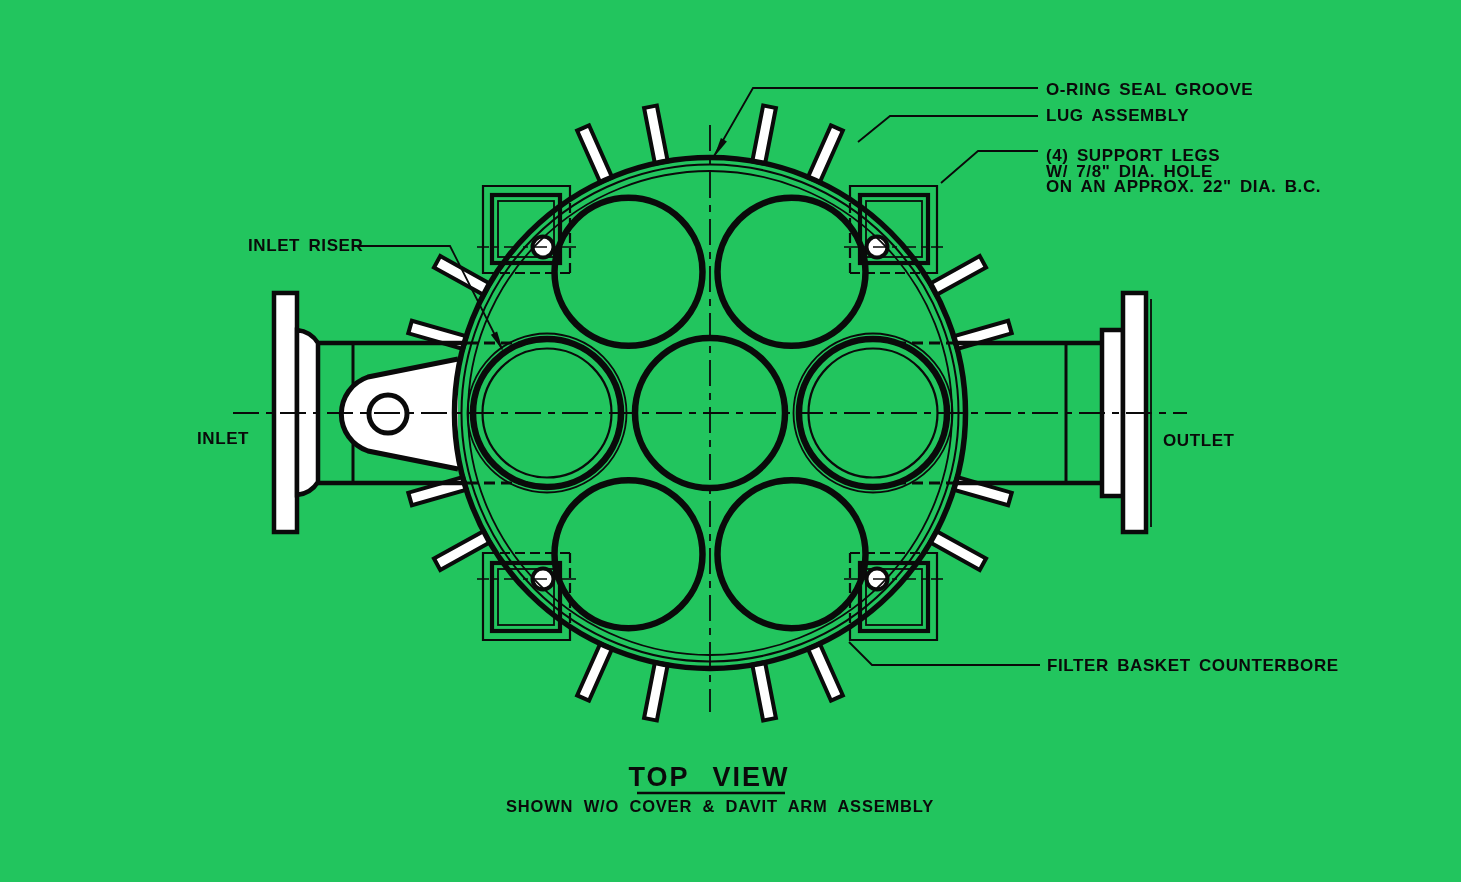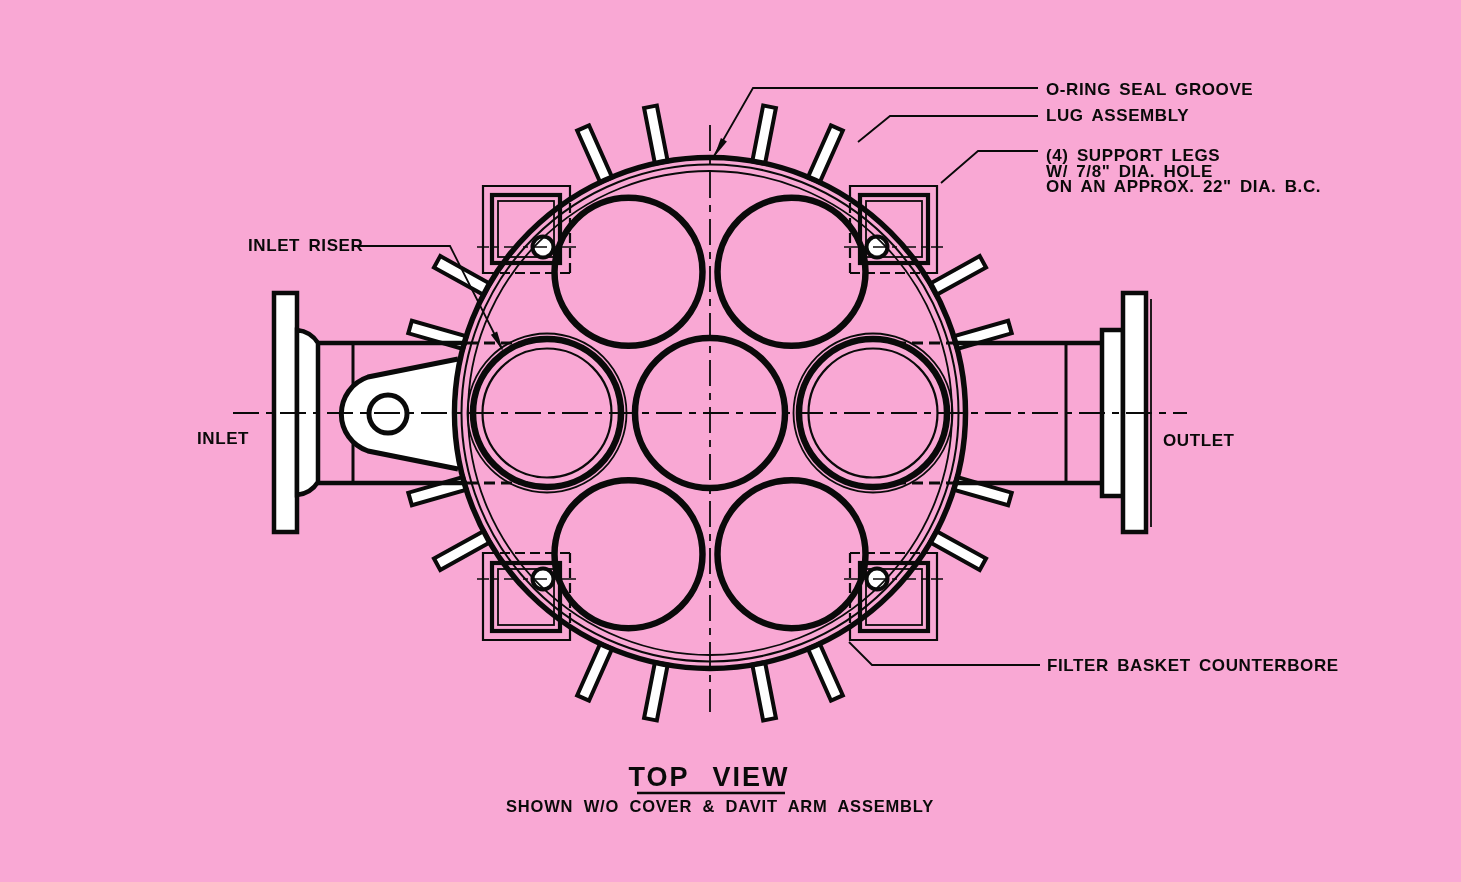--- a/index.html
+++ b/index.html
@@ -1,16 +1,16 @@
 <!DOCTYPE html>
 <html><head>
 <meta charset="utf-8">
 <style>
   html,body{margin:0;padding:0;background:#ffffff;}
-  .page{width:1461px;height:882px;position:relative;background:#f9a8d4;overflow:hidden;}
+  .page{width:1461px;height:882px;position:relative;background:#22c55e;overflow:hidden;}
   svg{display:block;}
   .lbl{font-family:"Liberation Sans",sans-serif;font-weight:bold;font-size:17px;
        letter-spacing:.6px;word-spacing:3px;fill:#0a0a0a;}
   .title{font-family:"Liberation Sans",sans-serif;font-weight:bold;font-size:27px;
        letter-spacing:2px;word-spacing:14px;fill:#0a0a0a;}
   .subtitle{font-family:"Liberation Sans",sans-serif;font-weight:bold;font-size:16.5px;
        letter-spacing:.8px;word-spacing:5px;fill:#0a0a0a;}
   .ink{stroke:#0a0a0a;}
 </style>
 </head>

